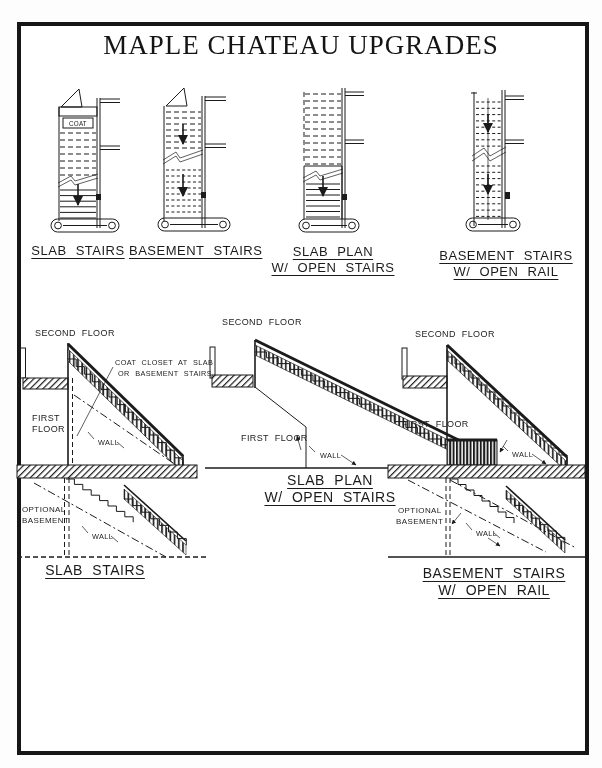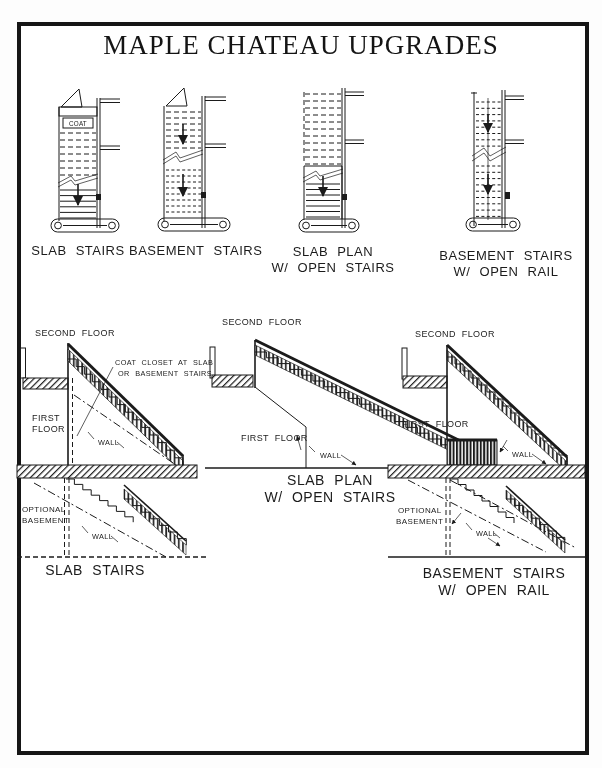--- a/index.html
+++ b/index.html
@@ -3,21 +3,21 @@
 <meta charset="utf-8">
 <style>
   html,body{margin:0;padding:0;background:#fff;}
   .sheet{position:relative;width:602px;height:768px;background:#fdfdfd;overflow:hidden;
          font-family:"Liberation Sans",sans-serif;color:#1b1b1b;}
   .frame{position:absolute;left:17px;top:22px;width:572px;height:733px;
          border:4px solid #161616;box-sizing:border-box;background:#fff;}
   .title{position:absolute;left:0;right:0;top:30px;text-align:center;
          font-family:"Liberation Serif",serif;font-size:27px;letter-spacing:1px;color:#141414;}
   .cap{position:absolute;text-align:center;font-size:13px;letter-spacing:.5px;word-spacing:5px;
-       text-underline-offset:3px;color:#1b1b1b;white-space:nowrap;}
+       text-decoration:underline;text-underline-offset:3px;color:#1b1b1b;white-space:nowrap;}
   .cap2{font-size:14px;}
   svg{position:absolute;overflow:visible;}
   .ln{stroke:#1b1b1b;fill:none;stroke-width:1;}
   .ln2{stroke:#1b1b1b;fill:none;stroke-width:1.6;}
   .thk{stroke:#1b1b1b;fill:none;stroke-width:3;}
   .thn{stroke:#1b1b1b;fill:none;stroke-width:.7;}
   .dsh{stroke-dasharray:5 3;}
   .dshs{stroke-dasharray:3 2.4;}
   .ddot{stroke-dasharray:8 3 2 3;}
   .blk{fill:#1b1b1b;stroke:none;}

